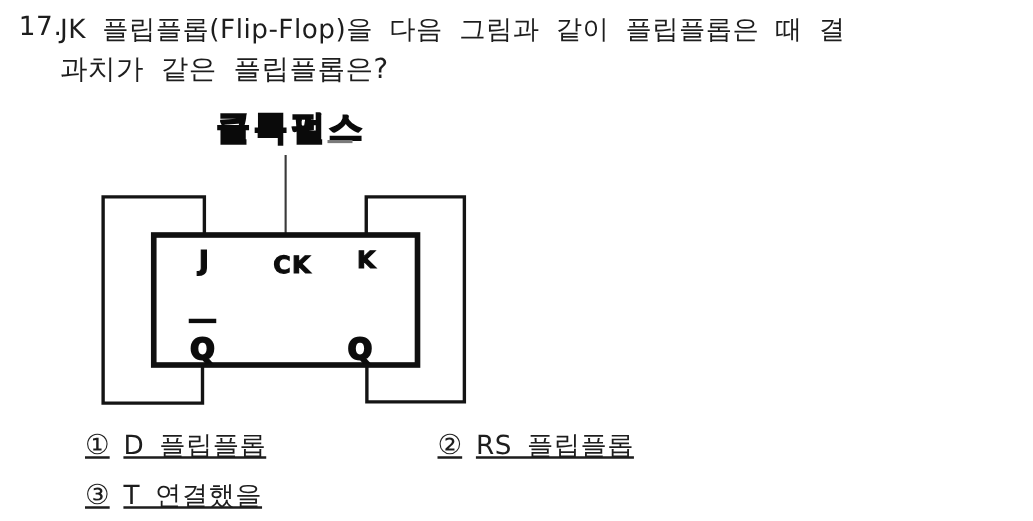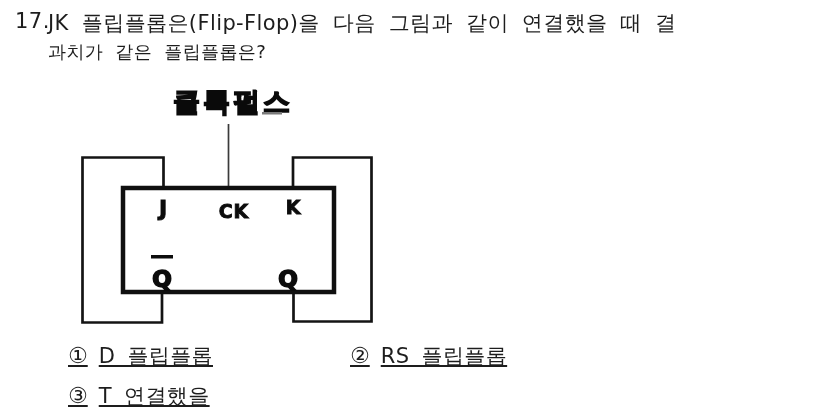--- a/index.html
+++ b/index.html
@@ -29,21 +29,21 @@
     top: 9px;
     font-size: 21px;
     letter-spacing: 0.4px;
     word-spacing: 6px;
     white-space: nowrap;
   }
   .qline2 {
     position: absolute;
     left: 48px;
     top: 40px;
-    font-size: 18px;
+    font-size: 22px;
     letter-spacing: 0.4px;
     word-spacing: 6px;
     white-space: nowrap;
   }
   .diagram-svg {
     position: absolute;
     left: 0;
     top: 0;
   }
   .option {
@@ -65,21 +65,21 @@
   .opt-2 { left: 350px; top: 342px; }
   .opt-3 { left: 68px;  top: 382px; }
   .opt-4 { left: 350px; top: 382px; }
 </style>
 </head>
 <body>
 
 <div class="page">
 
   <div class="qnum">17.</div>
-  <div class="qline1">JK 플립플롭은(Flip-Flop)을 다음 그림과 같이 연결했을 때 결</div>
+  <div class="qline1">JK 플립플롭(Flip-Flop)을 다음 그림과 같이 플립플롭은 때 결</div>
   <div class="qline2">과치가 같은 플립플롭은?</div>
 
   <svg class="diagram-svg" width="826" height="417" viewBox="0 0 826 417">
 
     <text x="233" y="111" text-anchor="middle" font-size="27" font-weight="bold" letter-spacing="3" fill="#0a0a0a" stroke="#0a0a0a" stroke-width="1.6" font-family="DejaVu Sans, sans-serif">클록펄스</text>
 
     <rect x="262" y="112" width="20" height="2.5" fill="#7a7a7a"></rect>
 
     <line x1="228.5" y1="124" x2="228.5" y2="187" stroke="#3a3a3a" stroke-width="1.7"></line>
 

